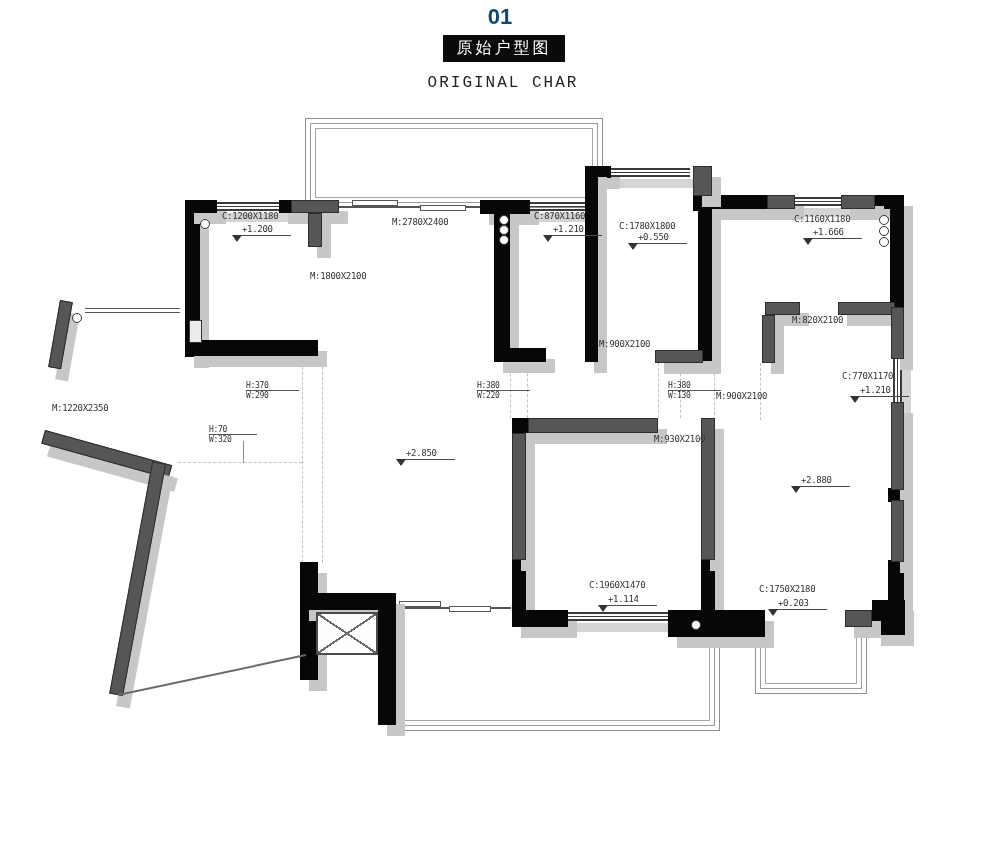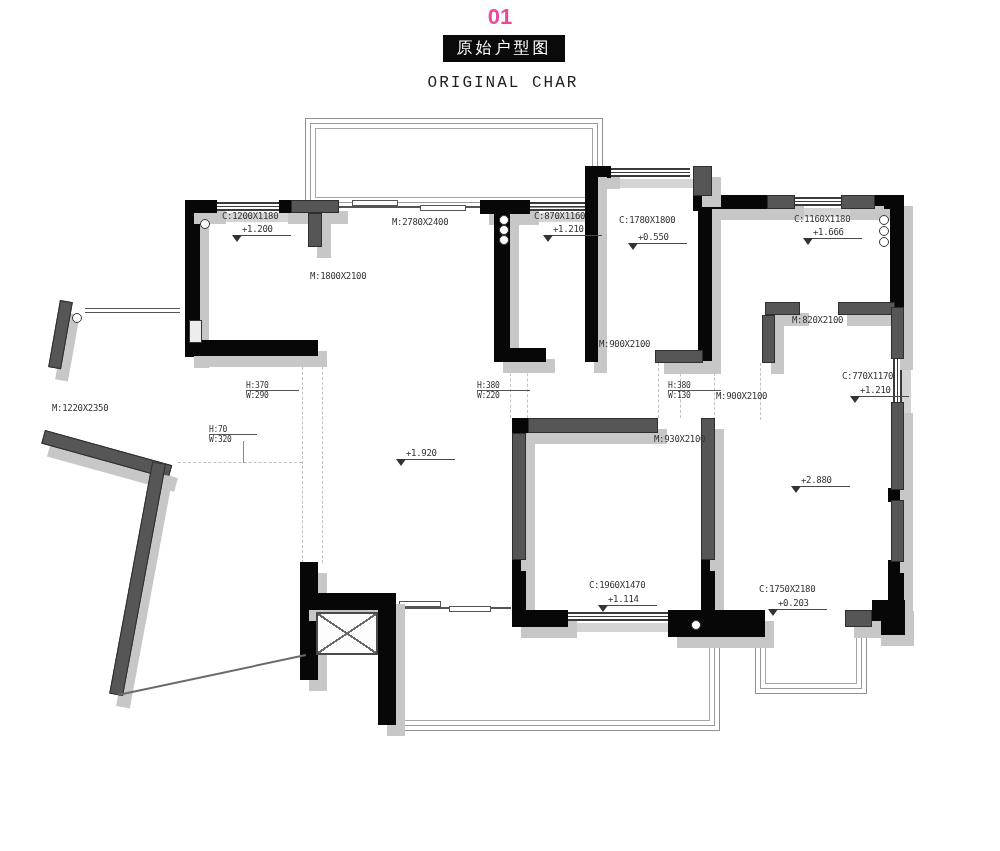--- a/index.html
+++ b/index.html
@@ -1,20 +1,20 @@
 <!DOCTYPE html>
 <html><head>
 <meta charset="utf-8">
 <style>
   html,body{margin:0;padding:0;background:#fff;}
   .sheet{position:relative;width:1000px;height:851px;background:#fff;overflow:hidden;
          font-family:"DejaVu Sans Mono","Liberation Mono",monospace;}
   
   .sheet-no{position:absolute;left:0;top:4px;width:1000px;text-align:center;
-            font-family:"Liberation Sans",sans-serif;font-weight:bold;font-size:22px;color:#ec4899;}
+            font-family:"Liberation Sans",sans-serif;font-weight:bold;font-size:22px;color:#0c4a6e;}
   .title-box{position:absolute;left:443px;top:35px;width:122px;height:27px;background:#0a0a0a;
              color:#fff;font-size:16px;letter-spacing:3px;display:flex;align-items:center;justify-content:center;
              font-family:"DejaVu Sans","Liberation Sans",sans-serif;}
   .title-en{position:absolute;left:0;top:74px;width:1006px;text-align:center;font-size:16px;
             letter-spacing:2px;color:#222;font-family:"Liberation Mono","DejaVu Sans Mono",monospace;}
   
   .w{position:absolute;box-shadow:9px 11px 0 0 #c7c7c7;}
   .b{background:#070707;}
   .g{background:#565656;border:1px solid #2e2e2e;box-sizing:border-box;}
   
@@ -165,33 +165,33 @@
   <div class="circle" style="left:879px;top:237px"></div>
   <div class="circle" style="left:72px;top:313px"></div>
   <div class="circle" style="left:691px;top:620px"></div>
 
   <div class="ann" style="left:222px;top:211px">C:1200X1180</div>
   <div class="lvl" style="left:234px;top:224px">+1.200</div>
   <div class="ann" style="left:310px;top:271px">M:1800X2100</div>
   <div class="ann" style="left:392px;top:217px">M:2780X2400</div>
   <div class="ann" style="left:534px;top:211px">C:870X1160</div>
   <div class="lvl" style="left:545px;top:224px">+1.210</div>
-  <div class="ann" style="left:619px;top:215px">C:1780X1800</div>
+  <div class="ann" style="left:619px;top:221px">C:1780X1800</div>
   <div class="lvl" style="left:630px;top:232px">+0.550</div>
   <div class="ann" style="left:794px;top:214px">C:1160X1180</div>
   <div class="lvl" style="left:805px;top:227px">+1.666</div>
   <div class="ann" style="left:792px;top:315px">M:820X2100</div>
   <div class="ann" style="left:599px;top:339px">M:900X2100</div>
   <div class="hw" style="left:246px;top:381px"><span class="top">H:370</span><span>W:290</span></div>
   <div class="hw" style="left:477px;top:381px"><span class="top">H:380</span><span>W:220</span></div>
   <div class="hw" style="left:668px;top:381px"><span class="top">H:380</span><span>W:130</span></div>
   <div class="ann" style="left:716px;top:391px">M:900X2100</div>
   <div class="ann" style="left:52px;top:403px">M:1220X2350</div>
   <div class="hw" style="left:209px;top:425px"><span class="top">H:70</span><span>W:320</span></div>
-  <div class="lvl" style="left:398px;top:448px">+1.920</div>
+  <div class="lvl" style="left:398px;top:448px">+2.850</div>
   <div class="ann" style="left:654px;top:434px">M:930X2100</div>
   <div class="ann" style="left:842px;top:371px">C:770X1170</div>
   <div class="lvl" style="left:852px;top:385px">+1.210</div>
   <div class="lvl" style="left:793px;top:475px">+2.880</div>
   <div class="ann" style="left:589px;top:580px">C:1960X1470</div>
   <div class="lvl" style="left:600px;top:594px">+1.114</div>
   <div class="ann" style="left:759px;top:584px">C:1750X2180</div>
   <div class="lvl" style="left:770px;top:598px">+0.203</div>
 
 </div>

